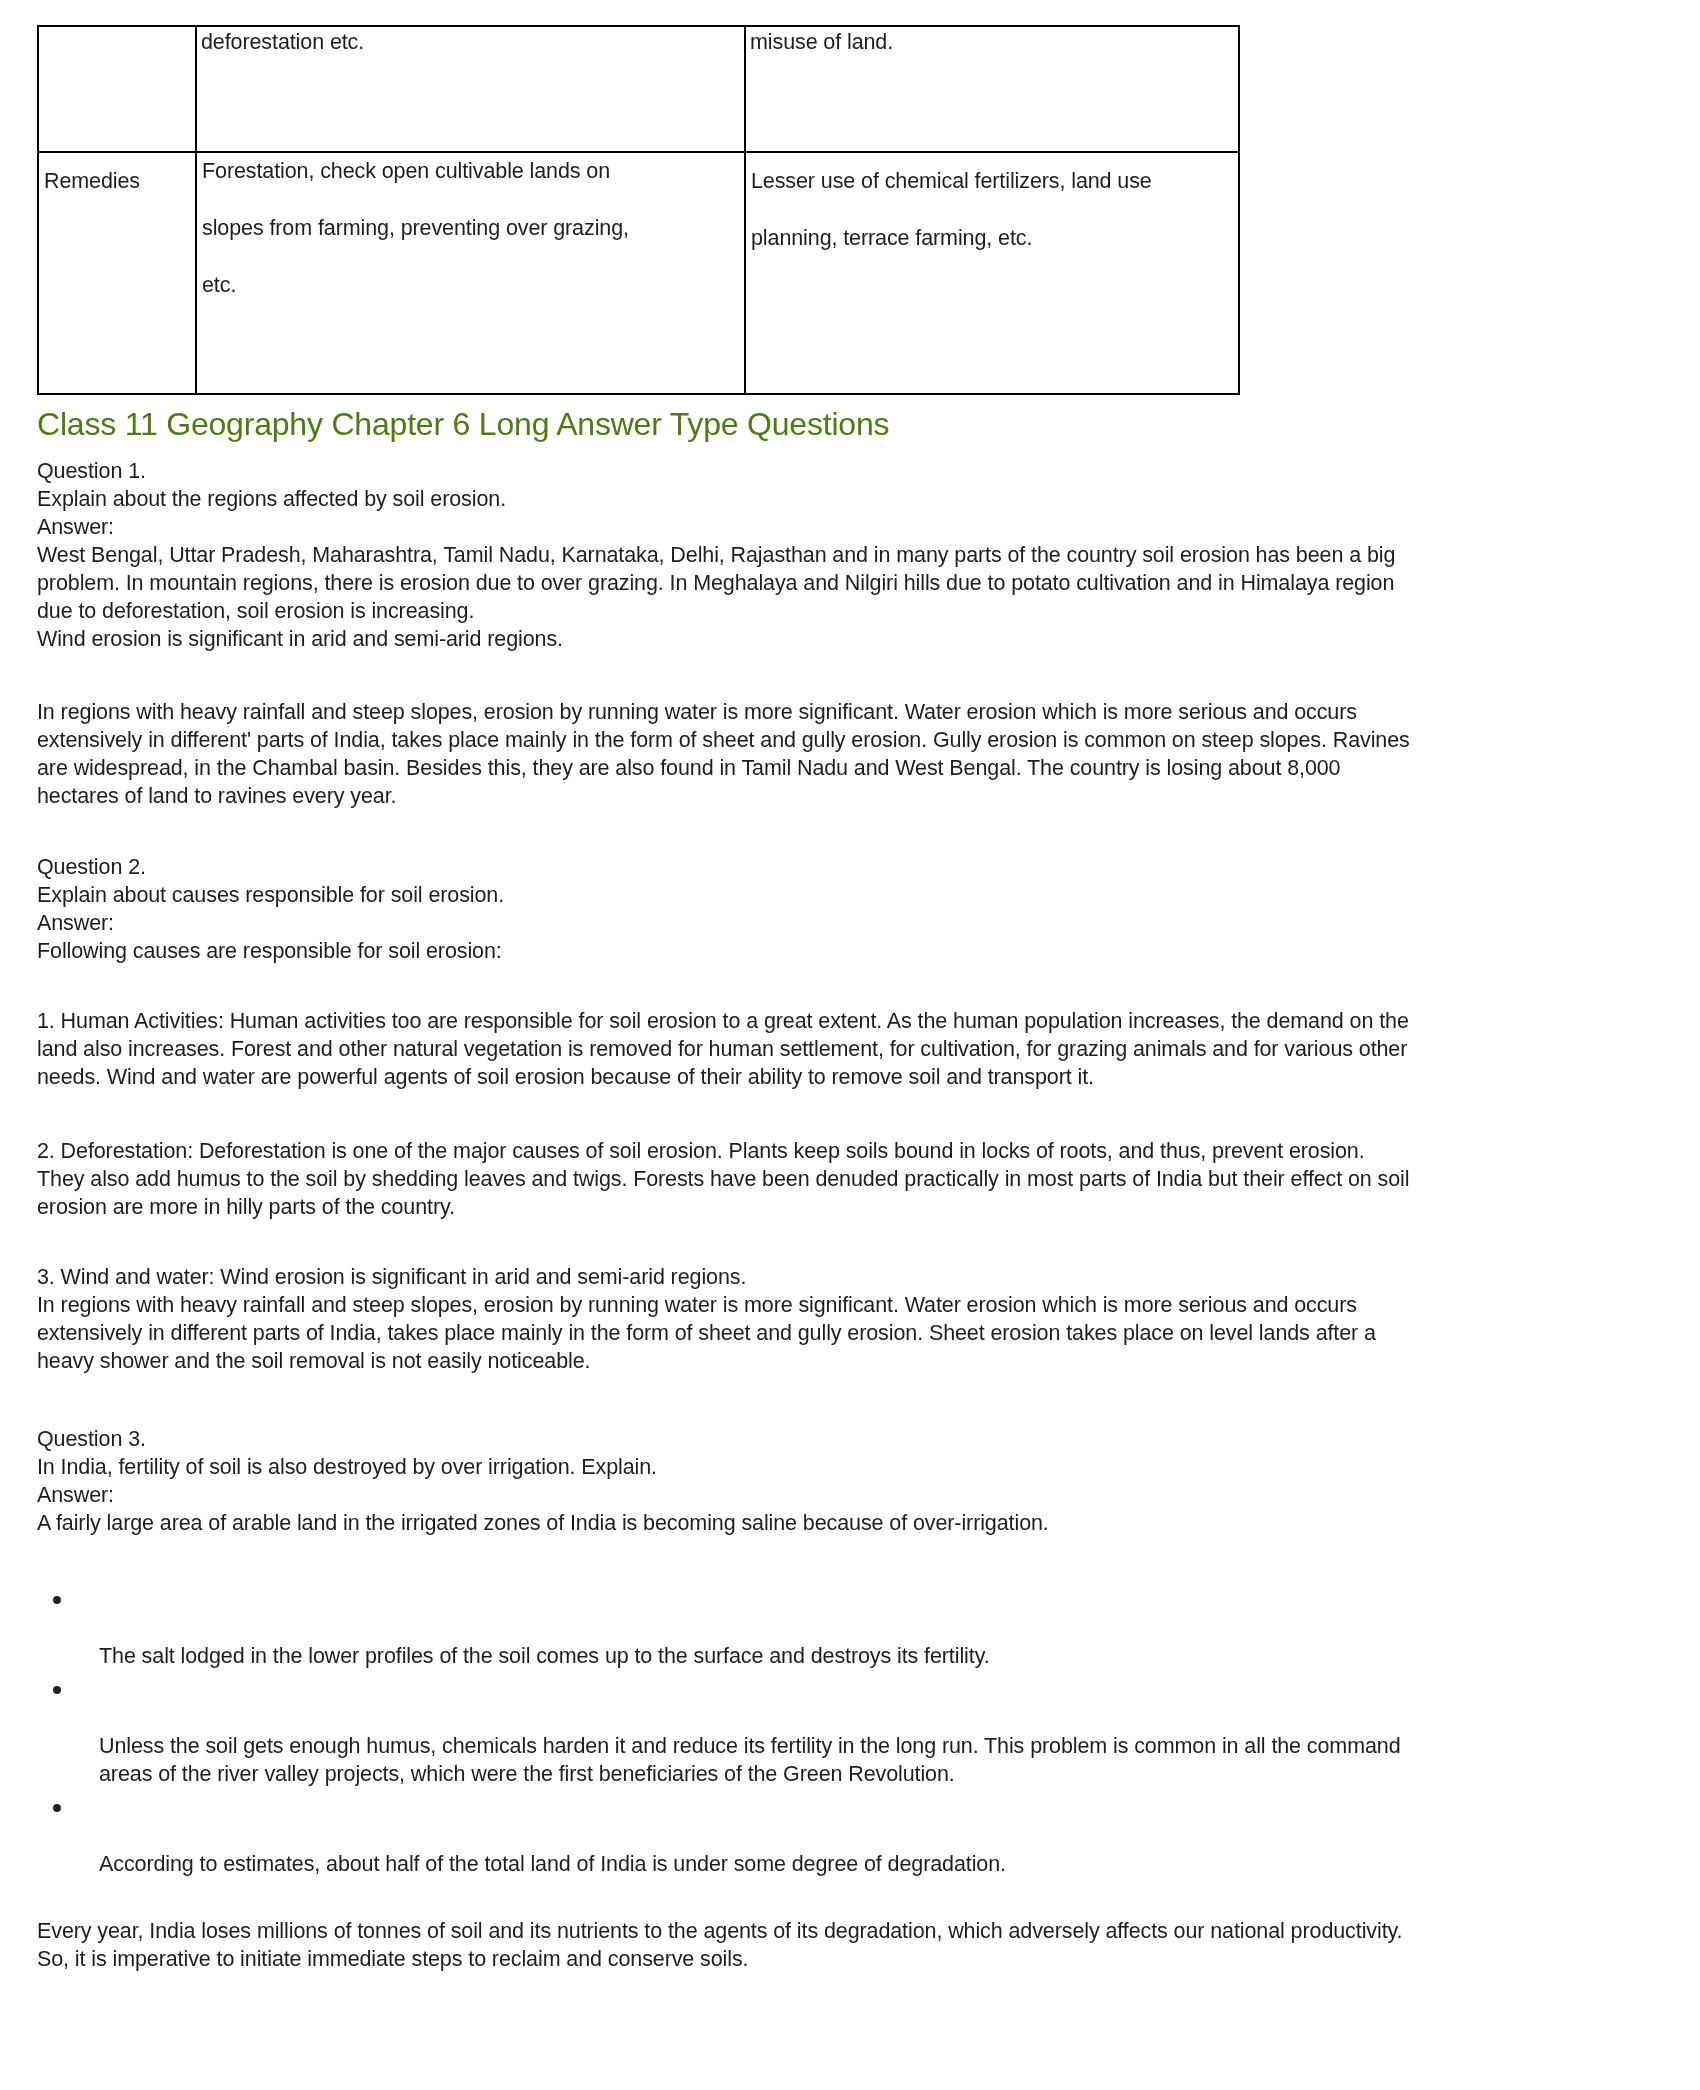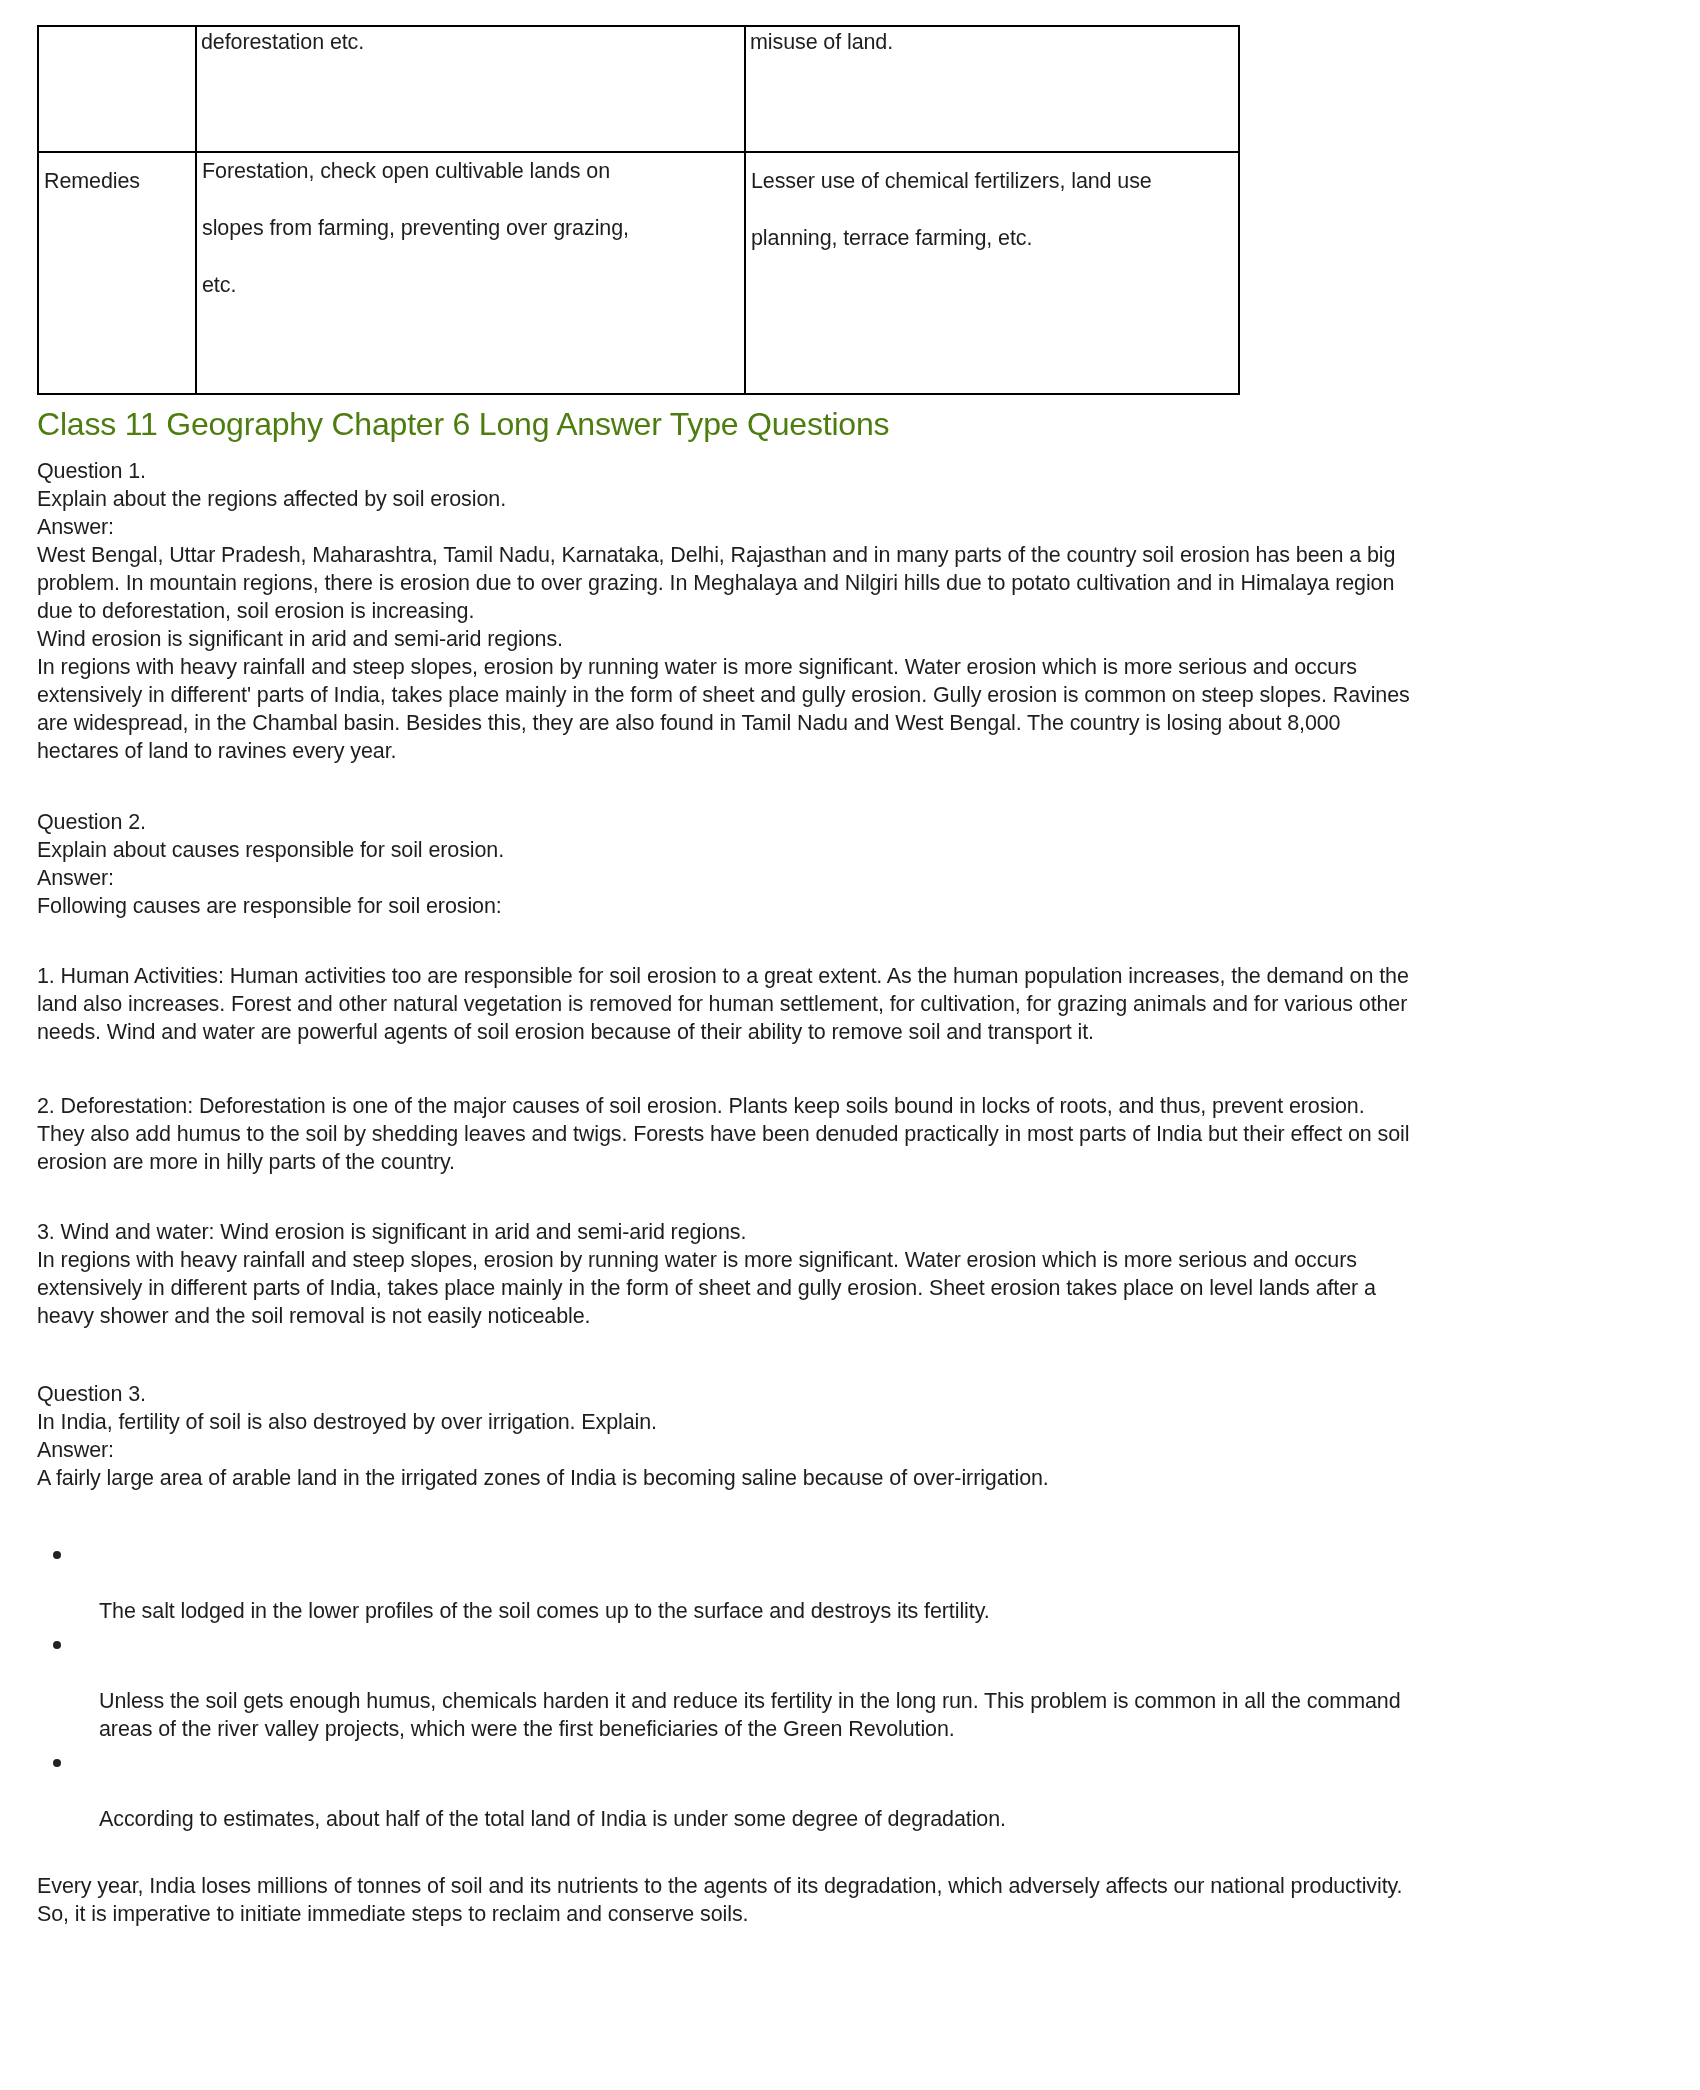--- a/index.html
+++ b/index.html
@@ -39,21 +39,21 @@
     font-weight:400;
   }
   
   .para {
     font-size:21.5px;
     line-height:28px;
     letter-spacing:-0.1px;
     white-space:pre-line;
     max-width:1650px;
   }.mb39{margin-bottom:59px}.mb42{margin-bottom:42px}
-  .mb43{margin-bottom:43px}.mb45{}.mb46{margin-bottom:46px}
+  .mb43{margin-bottom:43px}.mb45{margin-bottom:45px}.mb46{margin-bottom:46px}
   .mb49{margin-bottom:49px}.mb50{margin-bottom:50px}
   
   ul.bullets { list-style:none; margin:0 0 39px 0; }
   ul.bullets li {
     position:relative;
     padding-left:62px;
     font-size:21.5px;
     line-height:28px;
     letter-spacing:-0.1px;
     white-space:pre-line;

